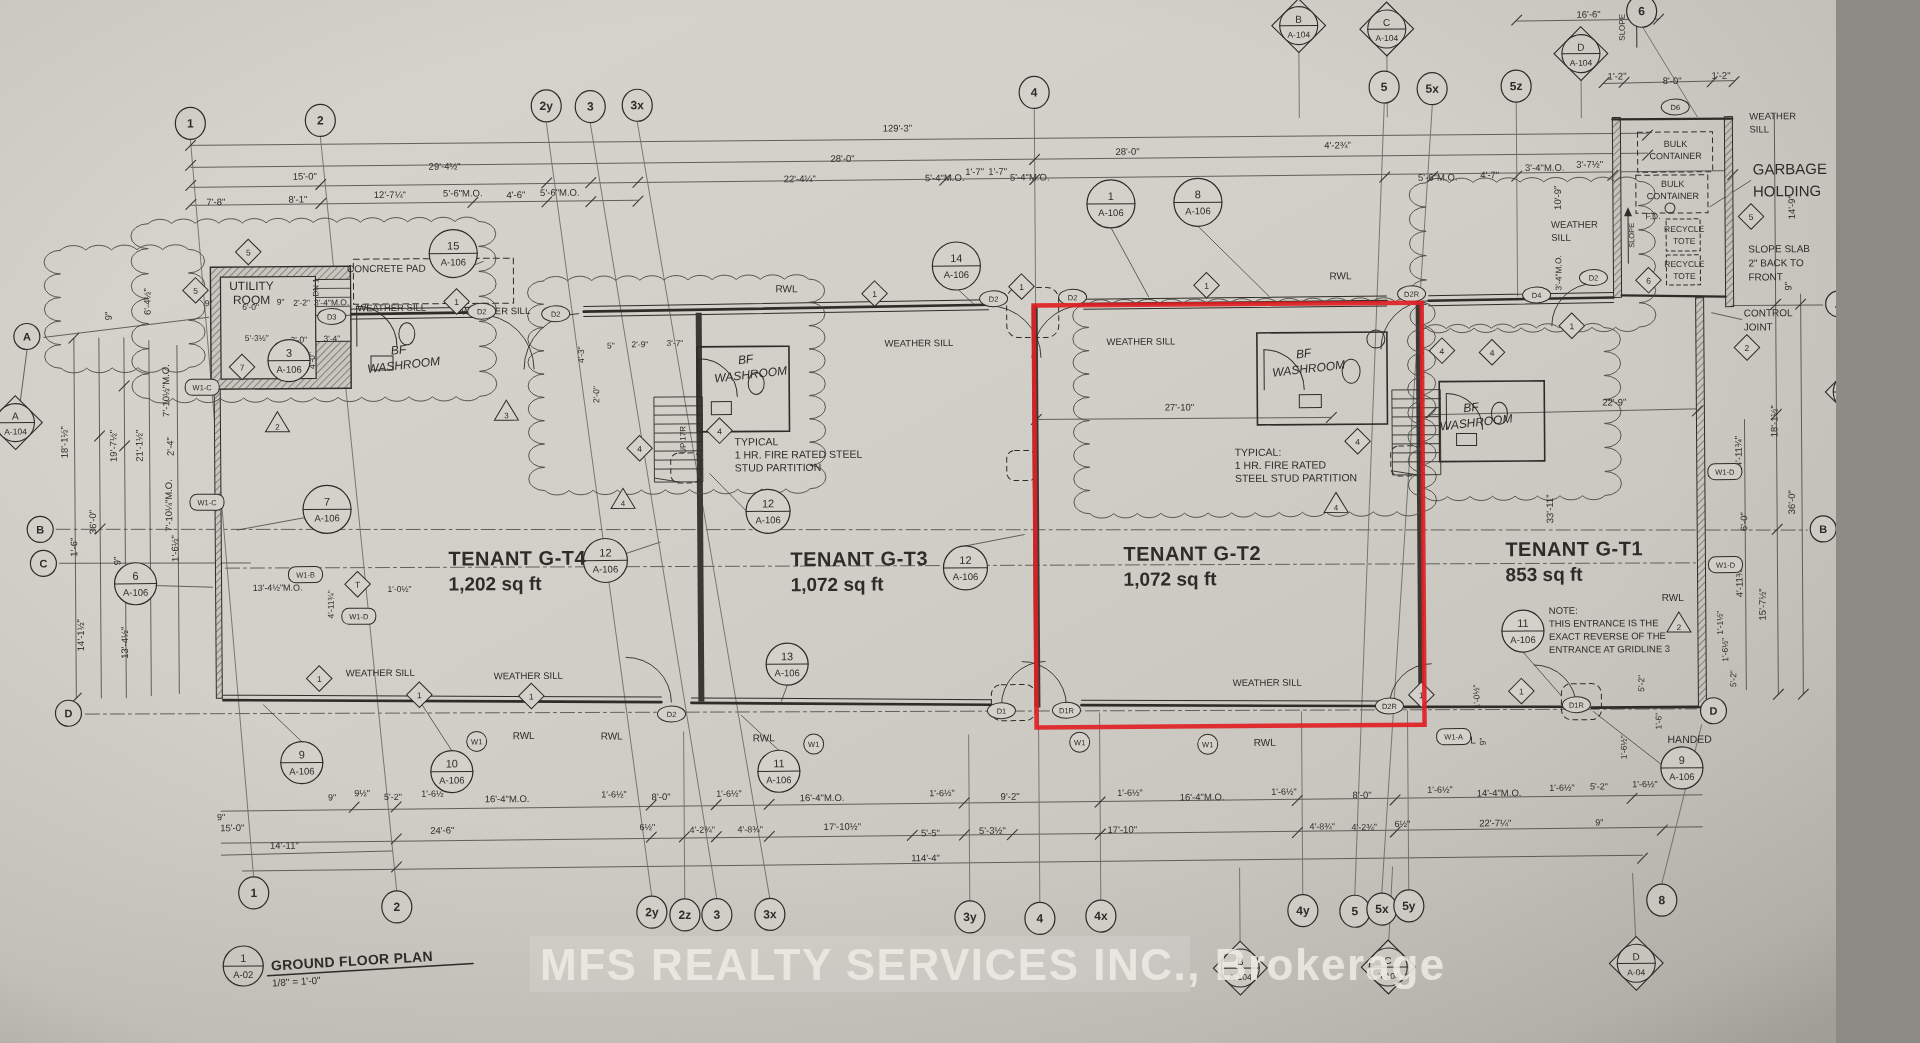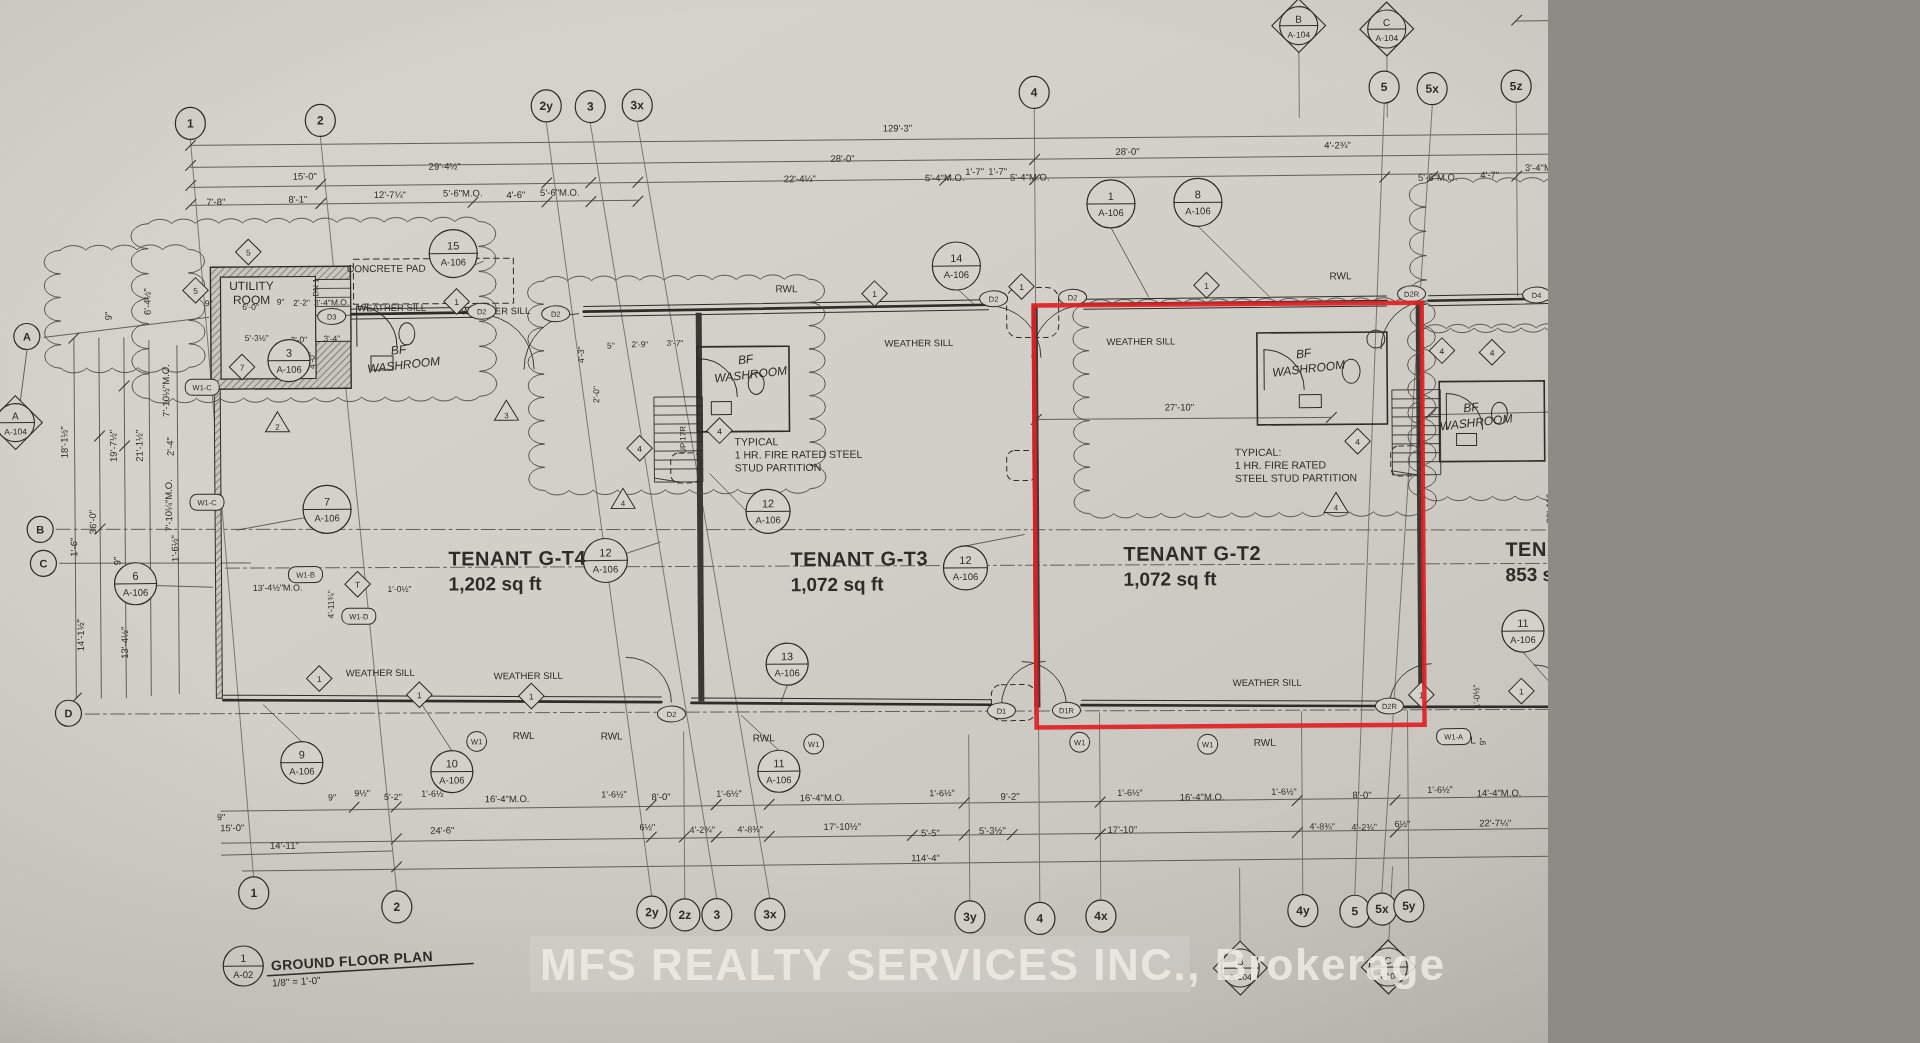--- a/index.html
+++ b/index.html
@@ -1,16 +1,16 @@
 <!DOCTYPE html>
 <html><head>
 <meta charset="utf-8">
 <style>
   html,body{margin:0;padding:0;background:#8d8b85;}
-  .stage{position:relative;width:1548px;height:1043px;overflow:hidden;font-family:"Liberation Sans",sans-serif;}
+  .stage{position:relative;width:1836px;height:1043px;overflow:hidden;font-family:"Liberation Sans",sans-serif;}
   svg{display:block}
   text{fill:#2e2c28;}
   .wm{font-weight:bold;letter-spacing:1.5px;fill:#eeece4;opacity:.85;}
   .tenant-name{font-weight:bold;font-size:20px;letter-spacing:.5px;}
   .tenant-area{font-weight:bold;font-size:19px;}
   .ptitle{font-size:14px;font-weight:bold;letter-spacing:.3px;}
   .pscale{font-size:10px;}
 </style>
 </head>
 <body>

